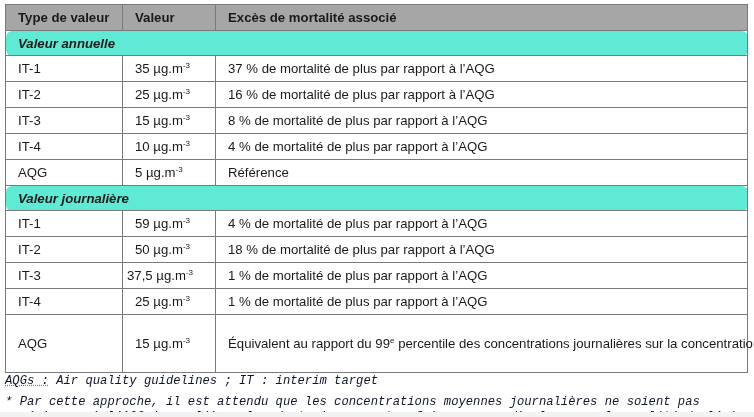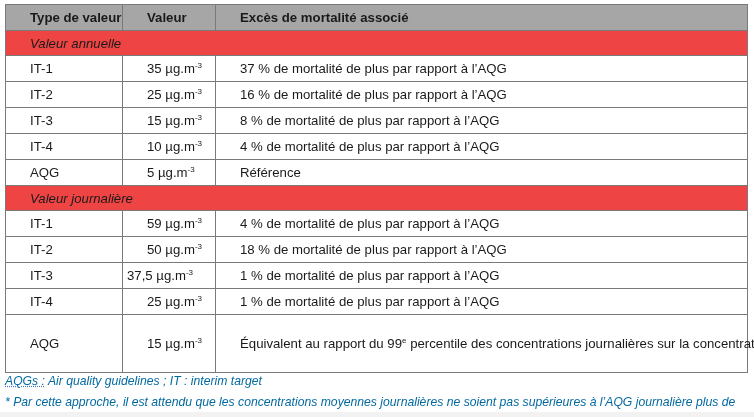--- a/index.html
+++ b/index.html
@@ -12,38 +12,38 @@
     .wrap { position: absolute; left: 5px; top: 4px; width: 742px; }
     table.t {
       border-collapse: collapse;
       width: 742px;
       table-layout: fixed;
       font-family: "Liberation Sans", sans-serif;
       font-size: 13.2px;
     }
     table.t td, table.t th {
       border: 1px solid #7a7a7a;
-      padding: 0 24px;
+      padding: 0 12px;
       height: 25px;
       text-align: left;
       vertical-align: middle;
       font-weight: normal;
       white-space: nowrap;
     }
     table.t th { background: #a6a6a6; font-weight: bold; height: 25px; }
-    tr.section td { background: #ef4444; font-weight: normal; font-style: italic; height: 24px; }
+    tr.section td { background: #5eead4; font-weight: bold; font-style: italic; height: 24px; border-radius: 6px; }
     td.val { padding-left: 10px; margin-left: 6px; }
     td.multi { white-space: normal; line-height: 18px; padding-top: 2px; padding-bottom: 2px; }
     tr.tall td { height: 57px; }
     sup { font-size: 8px; line-height: 0; vertical-align: 5px; }
     .foot {
-      font-family: Liberation Sans, sans-serif;
+      font-family: Liberation Mono, monospace;
       font-style: italic;
       font-size: 12.2px;
-      color: #0369a1;
+      color: #0f172a;
       line-height: 15px;
       margin-left: 0px;
     }
     .foot1 { margin-top: 1px; }
     .foot2 { margin-top: 6px; }
     .u { text-decoration: underline; text-decoration-style: dotted; text-decoration-color: #4a78c2; }
     .bottom-shade { position: absolute; left: 0; top: 412px; width: 754px; height: 5px; background: #f2f2f2; }
   </style>
 </head>
 <body>

